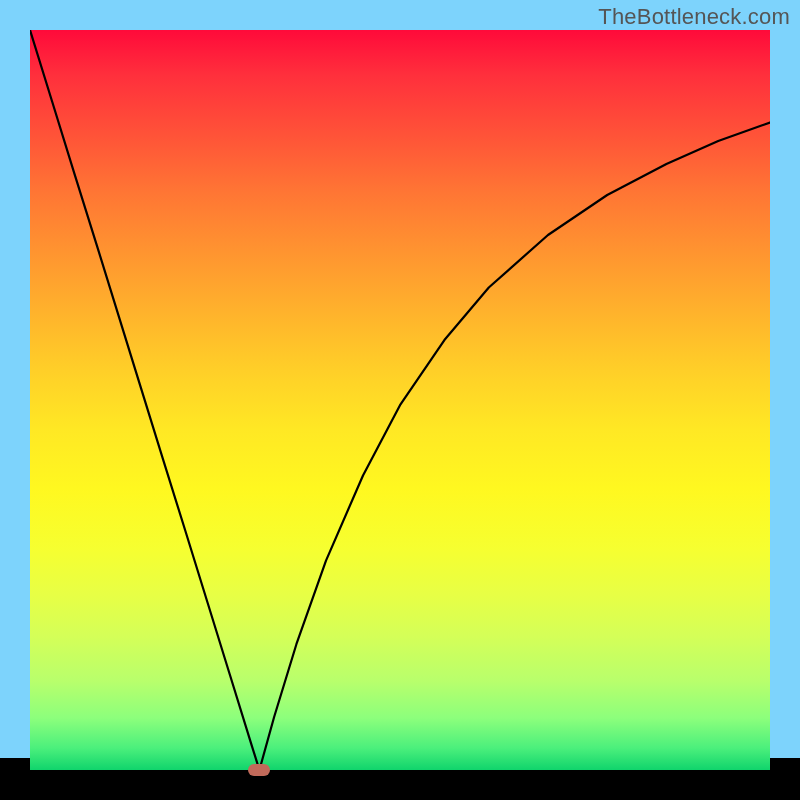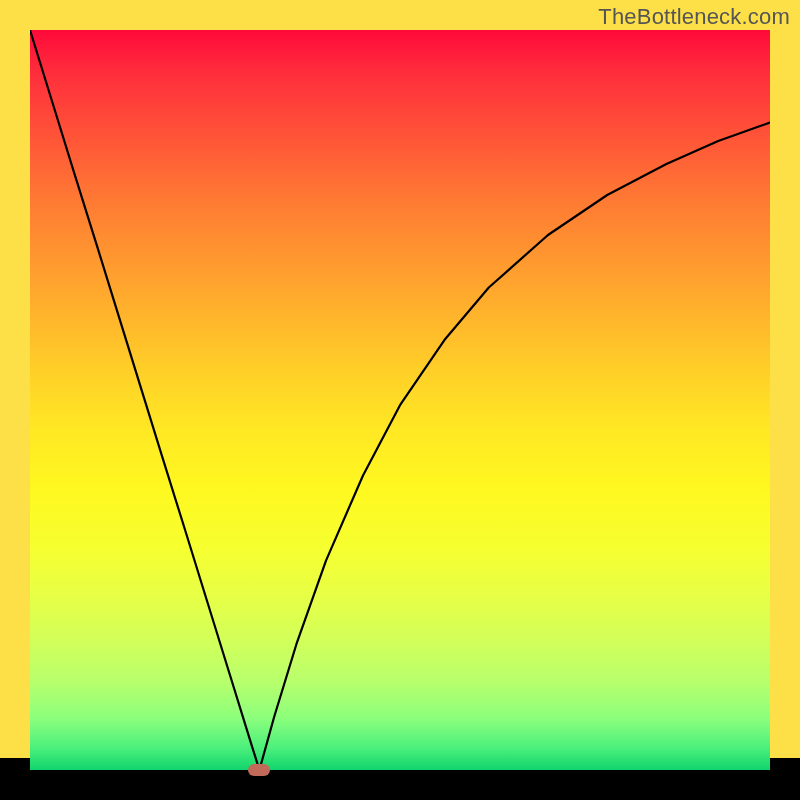--- a/index.html
+++ b/index.html
@@ -8,21 +8,21 @@
     width: 800px;
     height: 800px;
     overflow: hidden;
     background: #000;
     font-family: Arial, Helvetica, sans-serif;
   }
   .frame {
     position: relative;
     width: 800px;
     height: 758px;
-    background: #fde047;
+    background: #7dd3fc;
     text-align: center;
   }
   .plot {
     position: absolute;
     left: 30px;
     top: 30px;
     width: 740px;
     height: 740px;
     
     background: linear-gradient(

